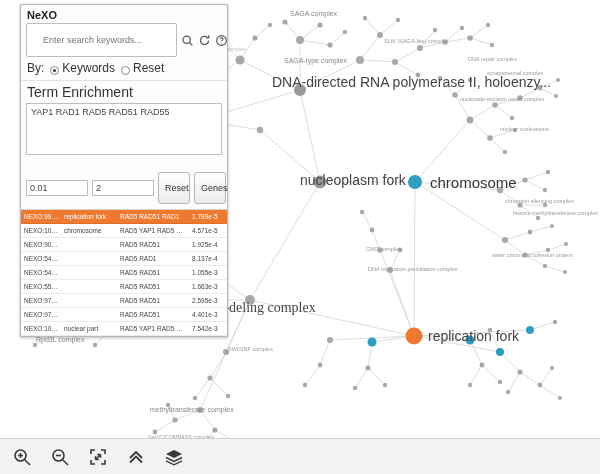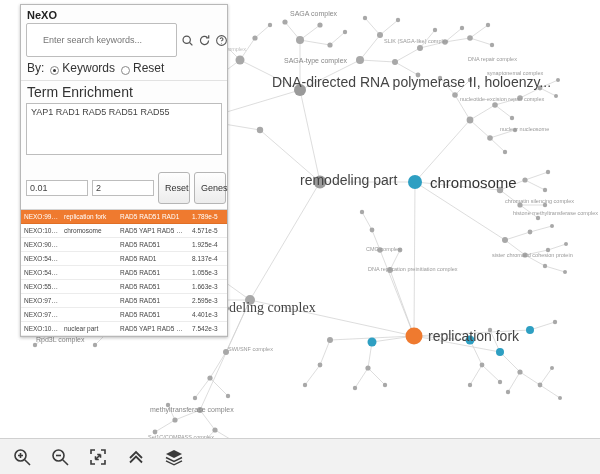--- a/index.html
+++ b/index.html
@@ -490,21 +490,21 @@
     <div class="nlabel small" style="left:290px; top:10px;">SAGA complex</div>
     <div class="nlabel tiny" style="left:384px; top:38px;">SLIK (SAGA-like) complex</div>
     <div class="nlabel tiny faint" style="left:197px; top:46px;">DNA repair complex</div>
     <div class="nlabel tiny faint" style="left:90px; top:180px;">transcription factor TFIID complex</div>
     <div class="nlabel small" style="left:284px; top:57px;">SAGA-type complex</div>
     <div class="nlabel tiny" style="left:460px; top:96px;">nucleotide-excision repair complex</div>
     <div class="nlabel tiny" style="left:468px; top:56px;">DNA repair complex</div>
     <div class="nlabel tiny" style="left:487px; top:70px;">synaptonemal complex</div>
     <div class="nlabel tiny" style="left:500px; top:126px;">nuclear nucleosome</div>
     <div class="nlabel big" style="left:272px; top:74px;">DNA-directed RNA polymerase II, holoenzy...</div>
-    <div class="nlabel big" style="left:300px; top:172px;">remodeling part</div>
+    <div class="nlabel big" style="left:300px; top:172px;">nucleoplasm fork</div>
     <div class="nlabel huge" style="left:430px; top:174px;">chromosome</div>
     <div class="nlabel tiny" style="left:505px; top:198px;">chromatin silencing complex</div>
     <div class="nlabel tiny" style="left:513px; top:210px;">histone methyltransferase complex</div>
     <div class="nlabel tiny faint" style="left:100px; top:200px;">H4/H2A histone acetyltransferase complex</div>
     <div class="nlabel mid faint" style="left:120px; top:242px;">nuclear chromatin</div>
     <div class="nlabel tiny" style="left:366px; top:246px;">CMG complex</div>
     <div class="nlabel tiny" style="left:492px; top:252px;">sister chromatid cohesion protein</div>
     <div class="nlabel tiny" style="left:368px; top:266px;">DNA replication preinitiation complex</div>
     <div class="nlabel small" style="left:78px; top:304px;">Rpd3L-Expanded complex</div>
     <div class="nlabel big" style="left:140px; top:300px;font-family:Liberation Serif, serif;">chromatin remodeling complex</div>

